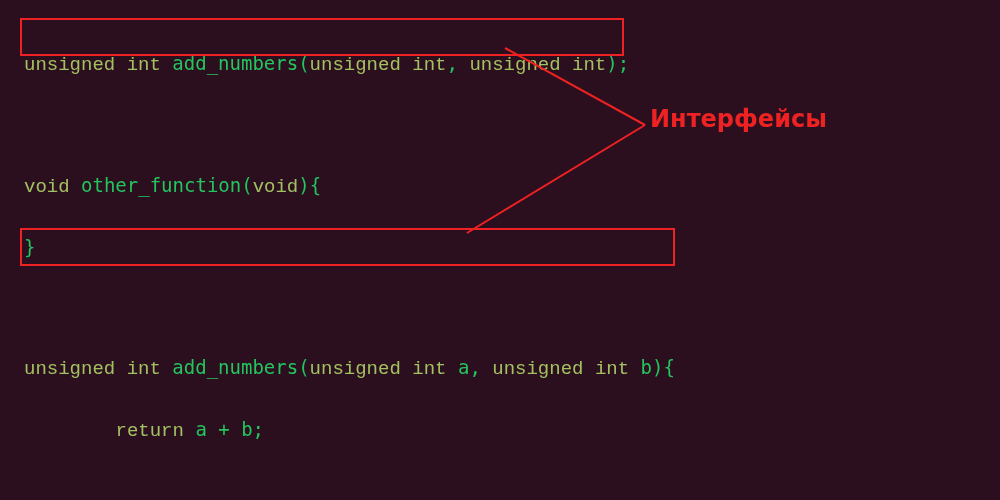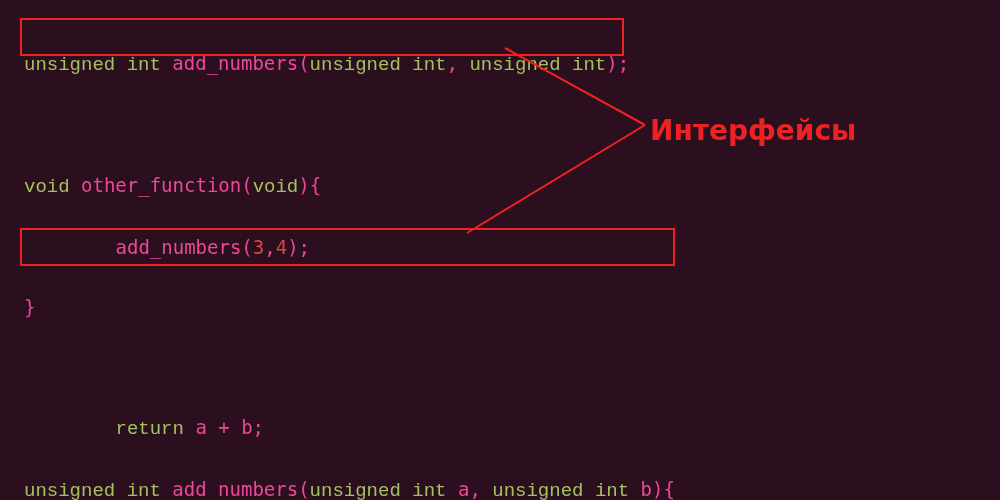--- a/index.html
+++ b/index.html
@@ -14,38 +14,38 @@
     line-height: 30px;
     color: #f0f0f0;
     position: relative;
   }
   .code-area {
     position: relative;
     padding: 18px 0 0 24px;
     white-space: pre;
   }
   .kw { color: #a2c261; font-family: Liberation Mono, monospace; }      
-  .fn { color: #ec4899; }      
+  .fn { color: #22c55e; }      
   .num { color: #d44; }
 
   .boxed {
     position: absolute;
     border: 2px solid #e22;
     pointer-events: none;
   }
   .box1 { left: 20px; top: 18px; width: 600px; height: 34px; }
   .box2 { left: 20px; top: 228px; width: 651px; height: 34px; }
 
   .annotation {
     position: absolute;
     left: 650px;
-    top: 116px;
+    top: 104px;
     color: #e22;
     font-family: "DejaVu Sans", Arial, sans-serif;
-    font-size: 28px;
+    font-size: 24px;
     font-weight: bold;
     white-space: nowrap;
   }
 
   svg.arrows {
     position: absolute;
     left: 0;
     top: 0;
     width: 1000px;
     height: 500px;
@@ -56,25 +56,24 @@
     stroke-width: 2;
   }
 </style>
 </head>
 <body>
 
 <div class="code-area">
 <div><span class="kw">unsigned</span><span> </span><span class="kw">int</span><span class="fn"> add_numbers(</span><span class="kw">unsigned</span><span> </span><span class="kw">int</span><span class="fn">, </span><span class="kw">unsigned</span><span> </span><span class="kw">int</span><span class="fn">);</span></div>
 <div>&nbsp;</div>
 <div><span class="kw">void</span><span class="fn"> other_function(</span><span class="kw">void</span><span class="fn">){</span></div>
-<div><span class="fn">        add_numbers(</span><span class="num">3</span><span class="fn">,</span><span class="num">4</span><span class="fn">);</span></div>
 <div><span class="fn">}</span></div>
 <div>&nbsp;</div>
+<div><span class="kw">unsigned</span><span> </span><span class="kw">int</span><span class="fn"> add_numbers(</span><span class="kw">unsigned</span><span> </span><span class="kw">int</span><span class="fn"> a, </span><span class="kw">unsigned</span><span> </span><span class="kw">int</span><span class="fn"> b){</span></div>
 <div><span>        </span><span class="kw">return</span><span class="fn"> a + b;</span></div>
-<div><span class="kw">unsigned</span><span> </span><span class="kw">int</span><span class="fn"> add_numbers(</span><span class="kw">unsigned</span><span> </span><span class="kw">int</span><span class="fn"> a, </span><span class="kw">unsigned</span><span> </span><span class="kw">int</span><span class="fn"> b){</span></div>
 
 
 
 
 
 
 </div>
 
 <div class="boxed box1"></div>
 <div class="boxed box2"></div>

